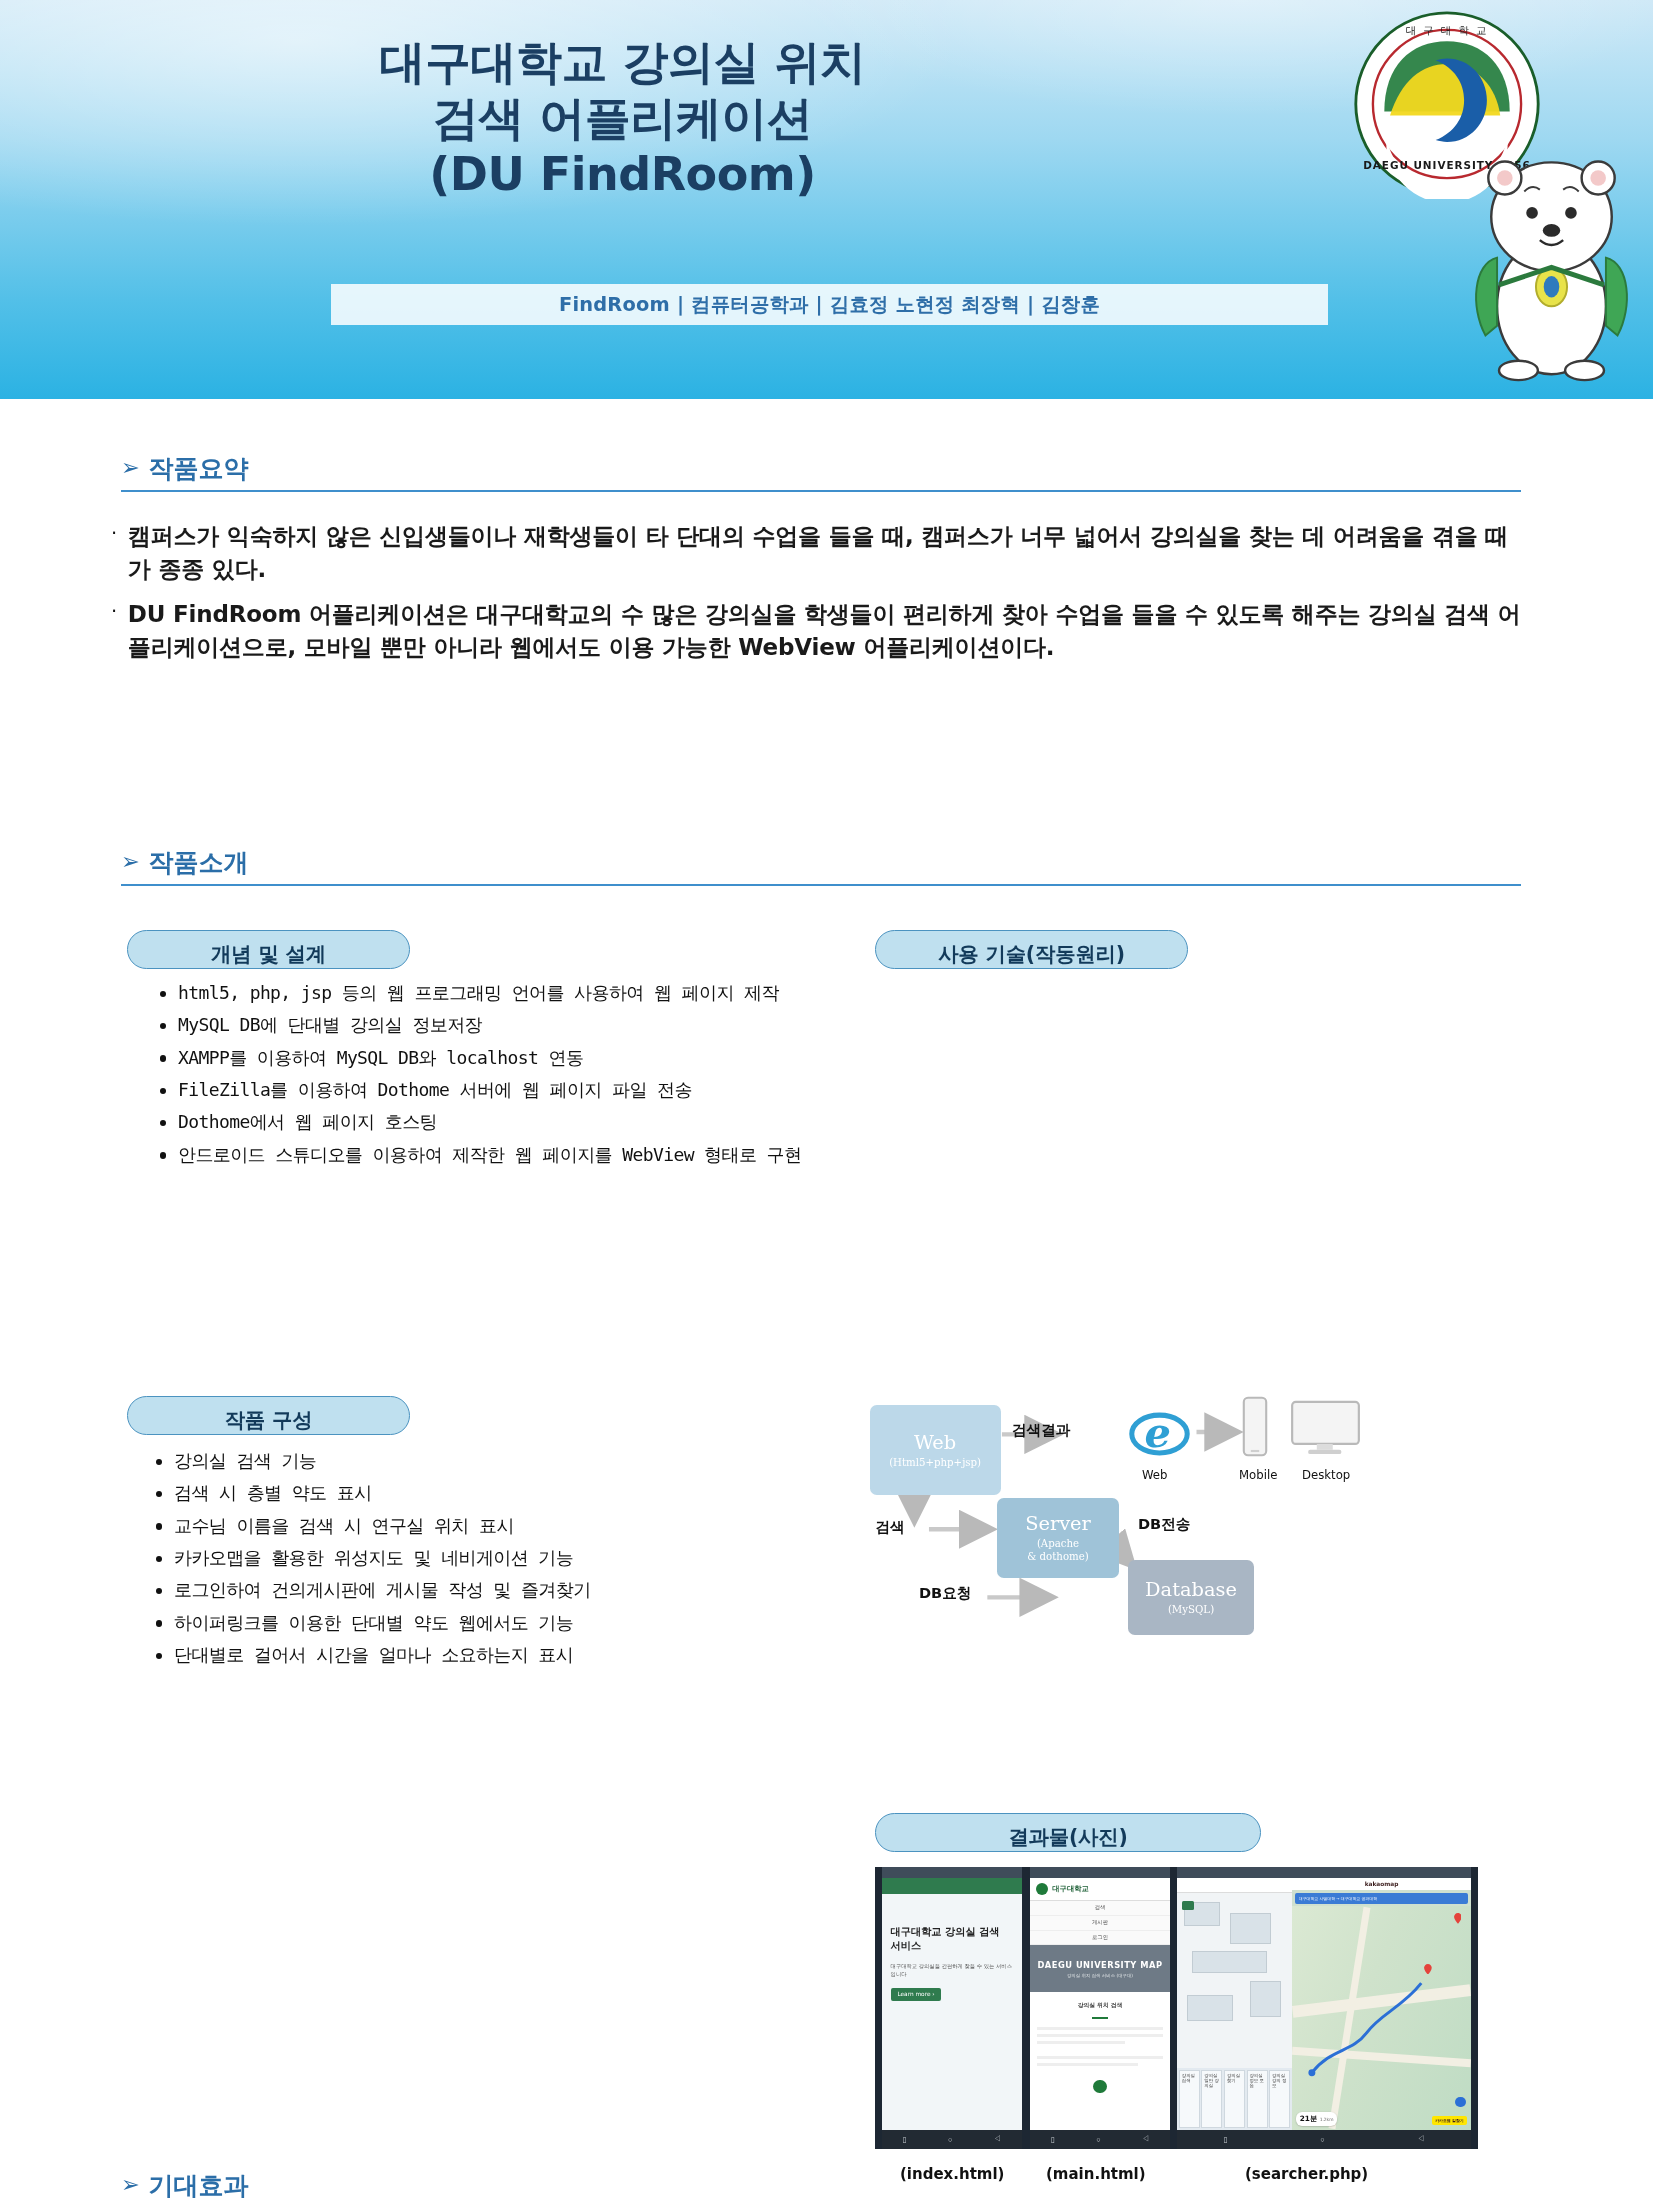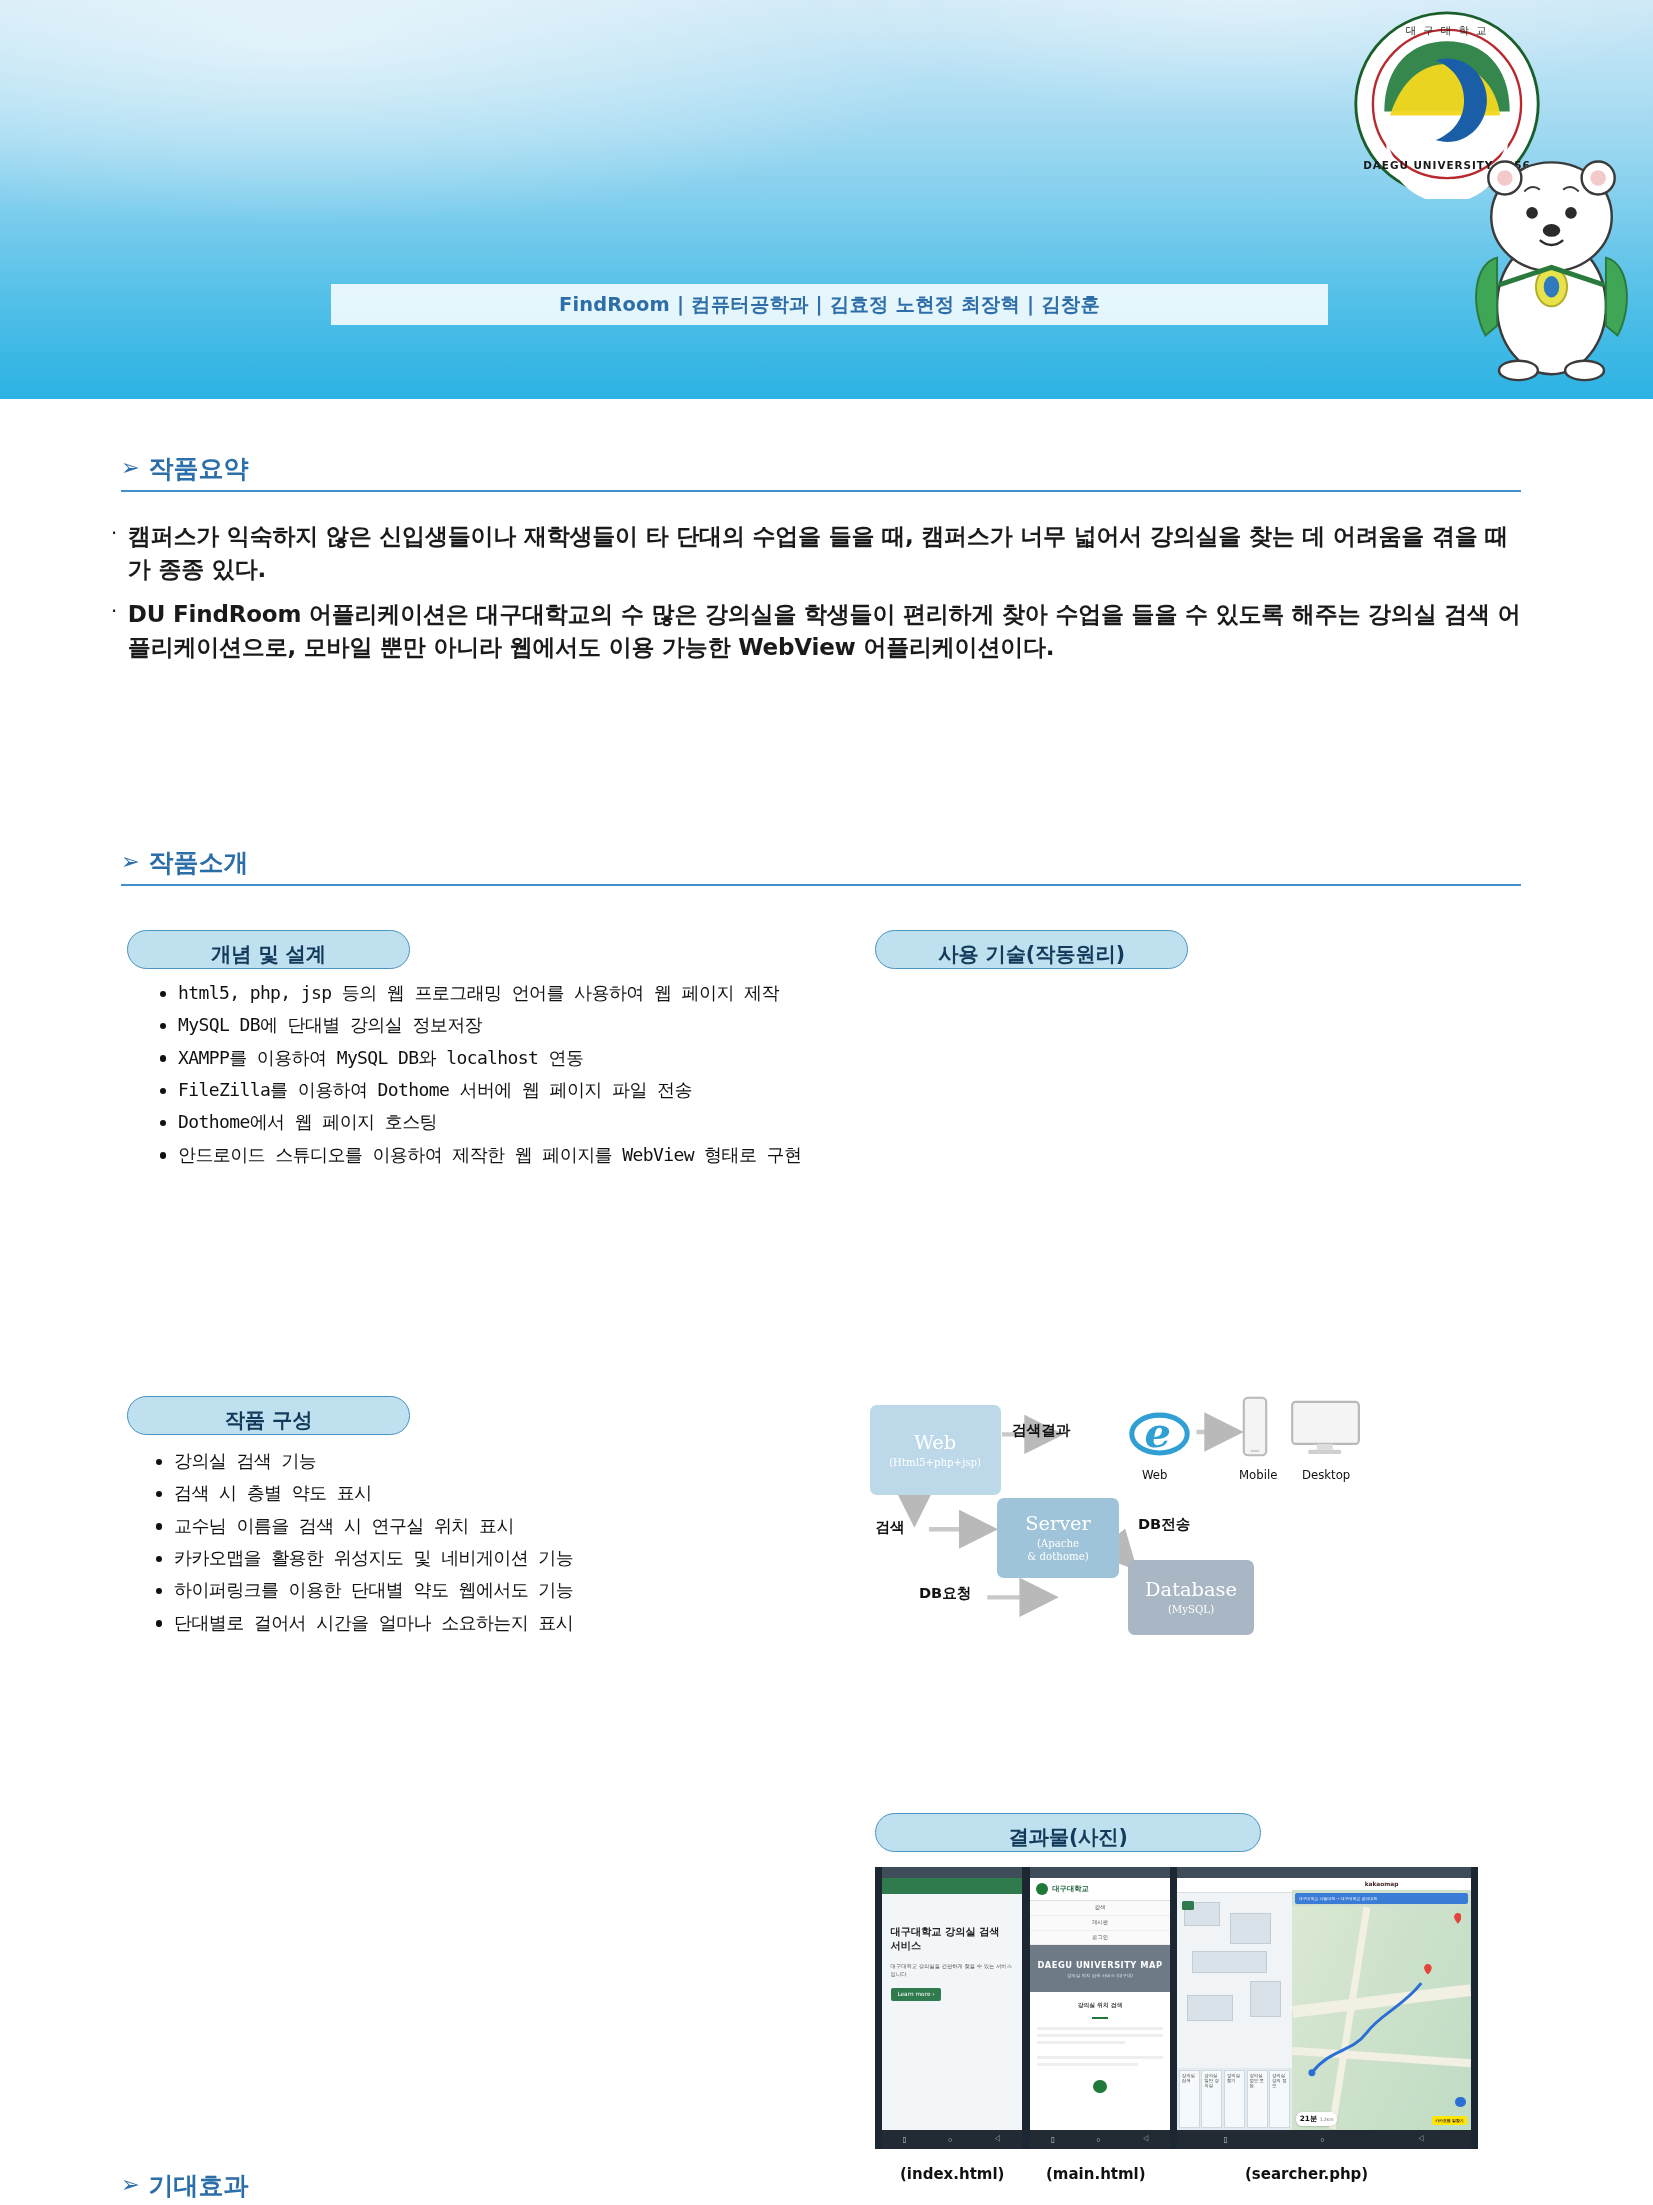--- a/index.html
+++ b/index.html
@@ -256,20 +256,25 @@
     color: #111;
     white-space: nowrap;
   }
 </style>
 </head>
 <body>
 
 <div class="header">
   <div class="header-wave"></div>
 
+  <div class="title-block">
+    <div class="title-line">대구대학교 강의실 위치</div>
+    <div class="title-line">검색 어플리케이션</div>
+    <div class="title-line">(DU FindRoom)</div>
+  </div>
 
   <div class="authors-bar">
     <span class="authors-text">FindRoom |  컴퓨터공학과  |  김효정 노현정 최장혁  |  김창훈</span>
   </div>
 
   <div class="seal">
     <svg viewBox="0 0 200 200" width="190" height="190">
       <circle cx="100" cy="100" r="96" fill="#ffffff" stroke="#1a5e2a" stroke-width="3"></circle>
       <circle cx="100" cy="100" r="78" fill="#ffffff" stroke="#b8292f" stroke-width="2.5"></circle>
       <path d="M30 100 A70 70 0 0 1 170 100 L170 150 A70 70 0 0 1 30 150 Z" fill="none"></path>
@@ -452,20 +457,24 @@
     <div class="mini-row">
       <span class="mdot"></span>
       <span class="mtxt">교수님 이름을 검색 시 연구실 위치 표시</span>
     </div>
     <div class="mini-row">
       <span class="mdot"></span>
       <span class="mtxt">카카오맵을 활용한 위성지도 및 네비게이션 기능</span>
     </div>
     <div class="mini-row">
       <span class="mdot"></span>
+      <span class="mtxt">로그인하여 건의게시판에 게시물 작성 및 즐겨찾기</span>
+    </div>
+    <div class="mini-row">
+      <span class="mdot"></span>
       <span class="mtxt">하이퍼링크를 이용한 단대별 약도 웹에서도 기능</span>
     </div>
     <div class="mini-row">
       <span class="mdot"></span>
       <span class="mtxt">단대별로 걸어서 시간을 얼마나 소요하는지 표시</span>
     </div>
   </div>
 
   <div class="pill" style="left:875px; top:1414px; width:384px;">
     <span>결과물(사진)</span>

